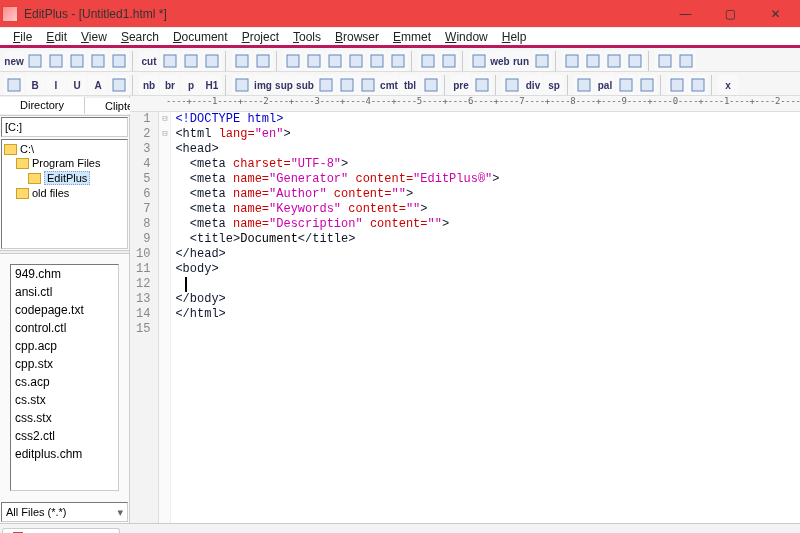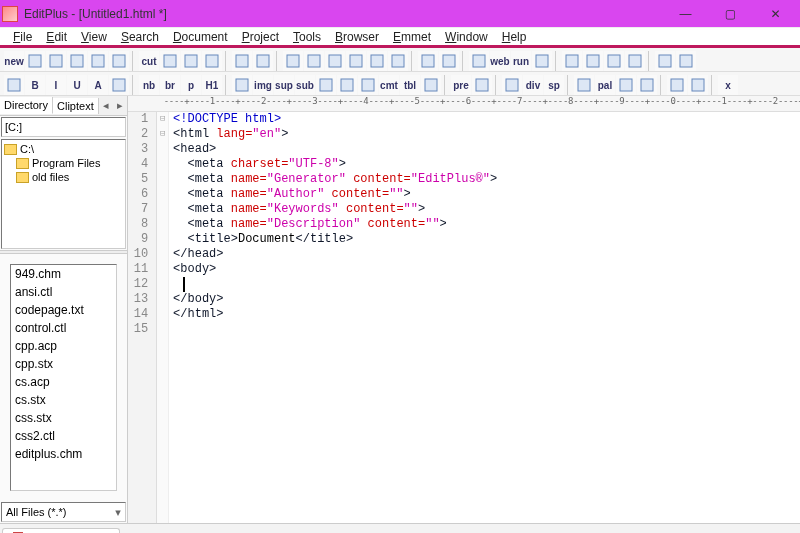--- a/index.html
+++ b/index.html
@@ -1,37 +1,37 @@
 <!DOCTYPE html>
 <html><head>
 <meta charset="utf-8">
 <style>
 * { margin:0; padding:0; box-sizing:border-box; }
 body { font-family:"Segoe UI",Tahoma,sans-serif; font-size:11px; background:#fff; overflow:hidden; width:800px; height:533px; position:relative; }
 
-.titlebar { height:28px; background:#d946ef; display:flex; align-items:center; padding:0 2px; border-bottom:1px solid #eee; }
+.titlebar { height:28px; background:#ef4444; display:flex; align-items:center; padding:0 2px; border-bottom:1px solid #eee; }
 .titlebar .ico { width:16px; height:16px; margin-right:6px; display:inline-block; border:1px solid #d44; background:linear-gradient(135deg,#f88,#fcc); }
 .titlebar .title { flex:1; font-size:12px; color:#333; }
 .winbtns { display:flex; }
 .winbtn { width:45px; height:28px; display:flex; align-items:center; justify-content:center; font-size:12px; color:#333; }
 
 .menubar { height:20px; background:#fff; display:flex; align-items:center; padding-left:6px; border-bottom:3px solid #be185d; }
 .menuitem { padding:2px 7px; font-size:12px; color:#222; }
 .menuitem u { text-decoration:underline; }
 
 .toolbar { height:24px; background:#f6f6f6; border-bottom:1px solid #ddd; display:flex; align-items:flex-end; padding:0 4px; gap:1px; overflow:hidden; }
 .tool { width:20px; height:20px; border:1px solid transparent; display:flex; align-items:center; justify-content:center; font-size:10px; color:#336; background:#f9f9f9; }
 .tool svg { width:14px; height:14px; }
 .sep { width:4px; height:20px; border-left:1px solid #ccc; margin:0 2px; }
 
 .midrow { display:flex; height:427px; }
 
 .sidepanel { width:130px; border-right:1px solid #ccc; display:flex; flex-direction:column; background:#fafafa; }
 .sidetabs { height:20px; display:flex; align-items:center; border-bottom:1px solid #ccc; background:#f0f0f0; font-size:11px; }
-.sidetab { padding:2px 4px; border-right:1px solid #ccc; background:#fff; }
+.sidetab { padding:2px 20px; border-right:1px solid #ccc; background:#fff; }
 .sidetab.sel { background:#fff; border-bottom:1px solid #fff; }
 .arrowbtn { width:14px; text-align:center; color:#666; }
 
 .drivebox { height:20px; background:#fff; border:1px inset #ccc; margin:1px; padding:1px 3px; font-size:11px; display:flex; align-items:center; }
 
 .dirtree { flex:0 0 auto; background:#fff; border:1px inset #ccc; margin:1px; padding:2px; height:110px; overflow:auto; }
 .treerow { display:flex; align-items:center; padding:1px 0; font-size:11px; white-space:nowrap; }
 .treerow .indent { display:inline-block; }
 .fold { width:13px; height:11px; background:#ffd96b; border:1px solid #c9a227; margin-right:3px; display:inline-block; }
 .treerow.sel .lbl { background:#cce8ff; border:1px dotted #99c; padding:0 2px; }
@@ -390,20 +390,25 @@
     <div class="dirtree" id="dirtree">
         <div class="treerow">
           <span class="indent" style="width:0px"></span>
           <span class="fold"></span>
           <span class="lbl">C:\</span>
         </div>
         <div class="treerow">
           <span class="indent" style="width:12px"></span>
           <span class="fold"></span>
           <span class="lbl">Program Files</span>
+        </div>
+        <div class="treerow sel">
+          <span class="indent" style="width:24px"></span>
+          <span class="fold"></span>
+          <span class="lbl">EditPlus</span>
         </div>
         <div class="treerow">
           <span class="indent" style="width:12px"></span>
           <span class="fold"></span>
           <span class="lbl">old files</span>
         </div>
       </div>
     <div class="resizer"></div>
     <div class="filelist" id="filelist">
         <div class="filerow">949.chm</div>

